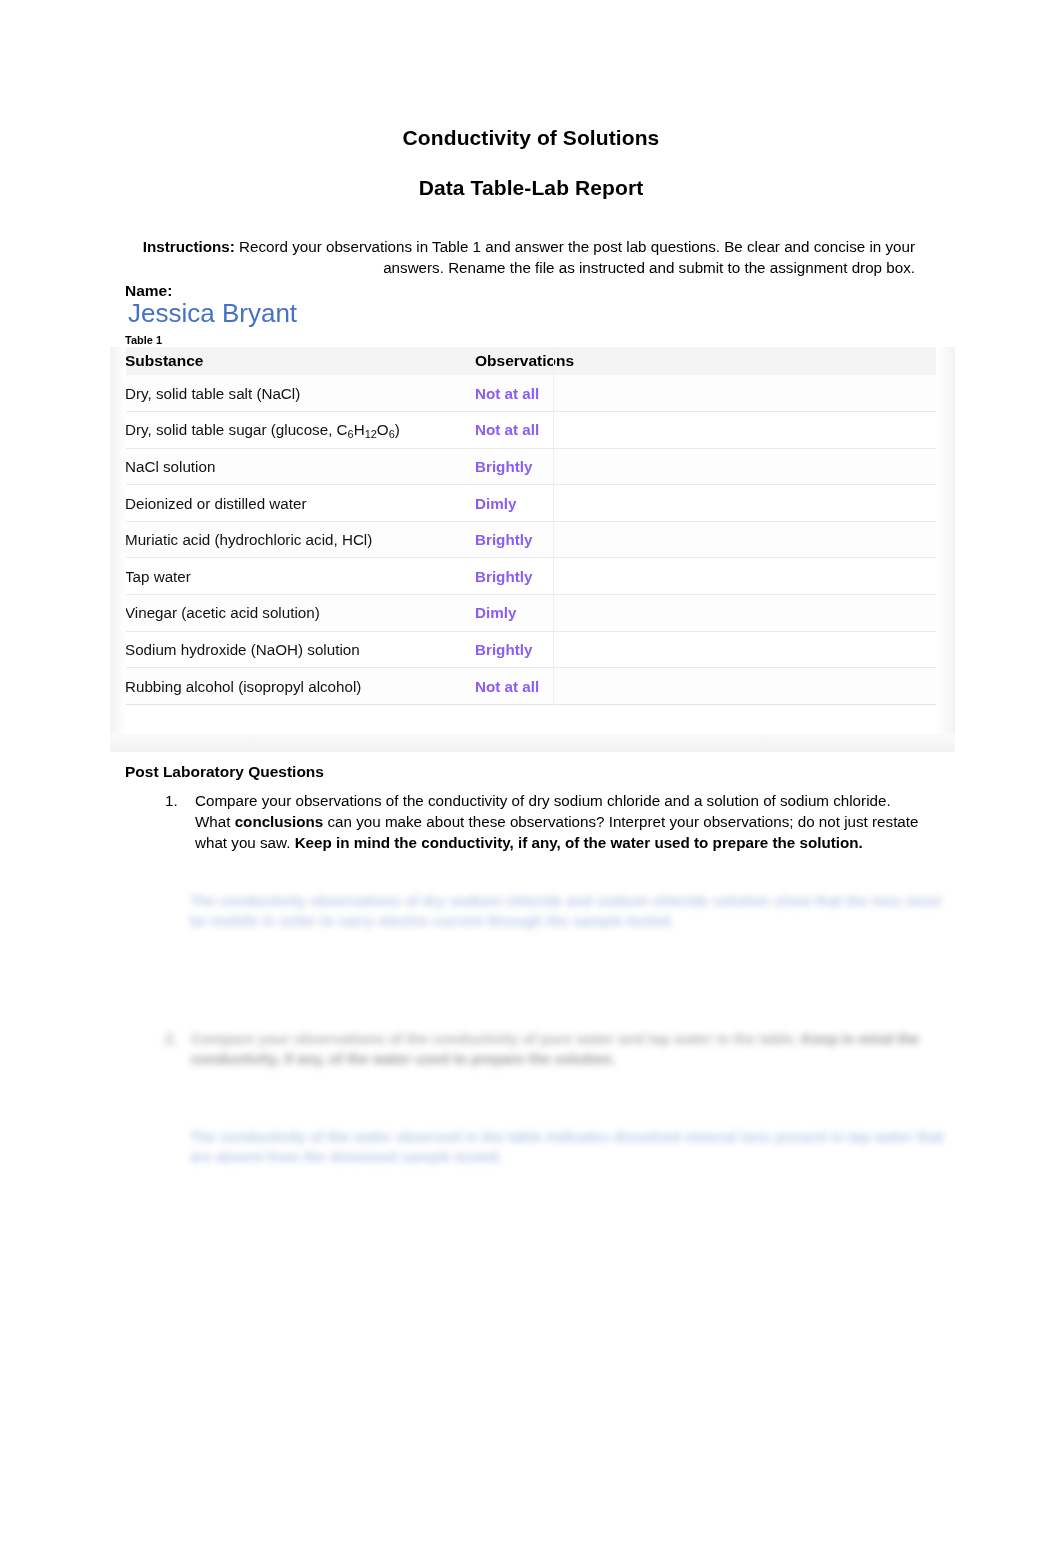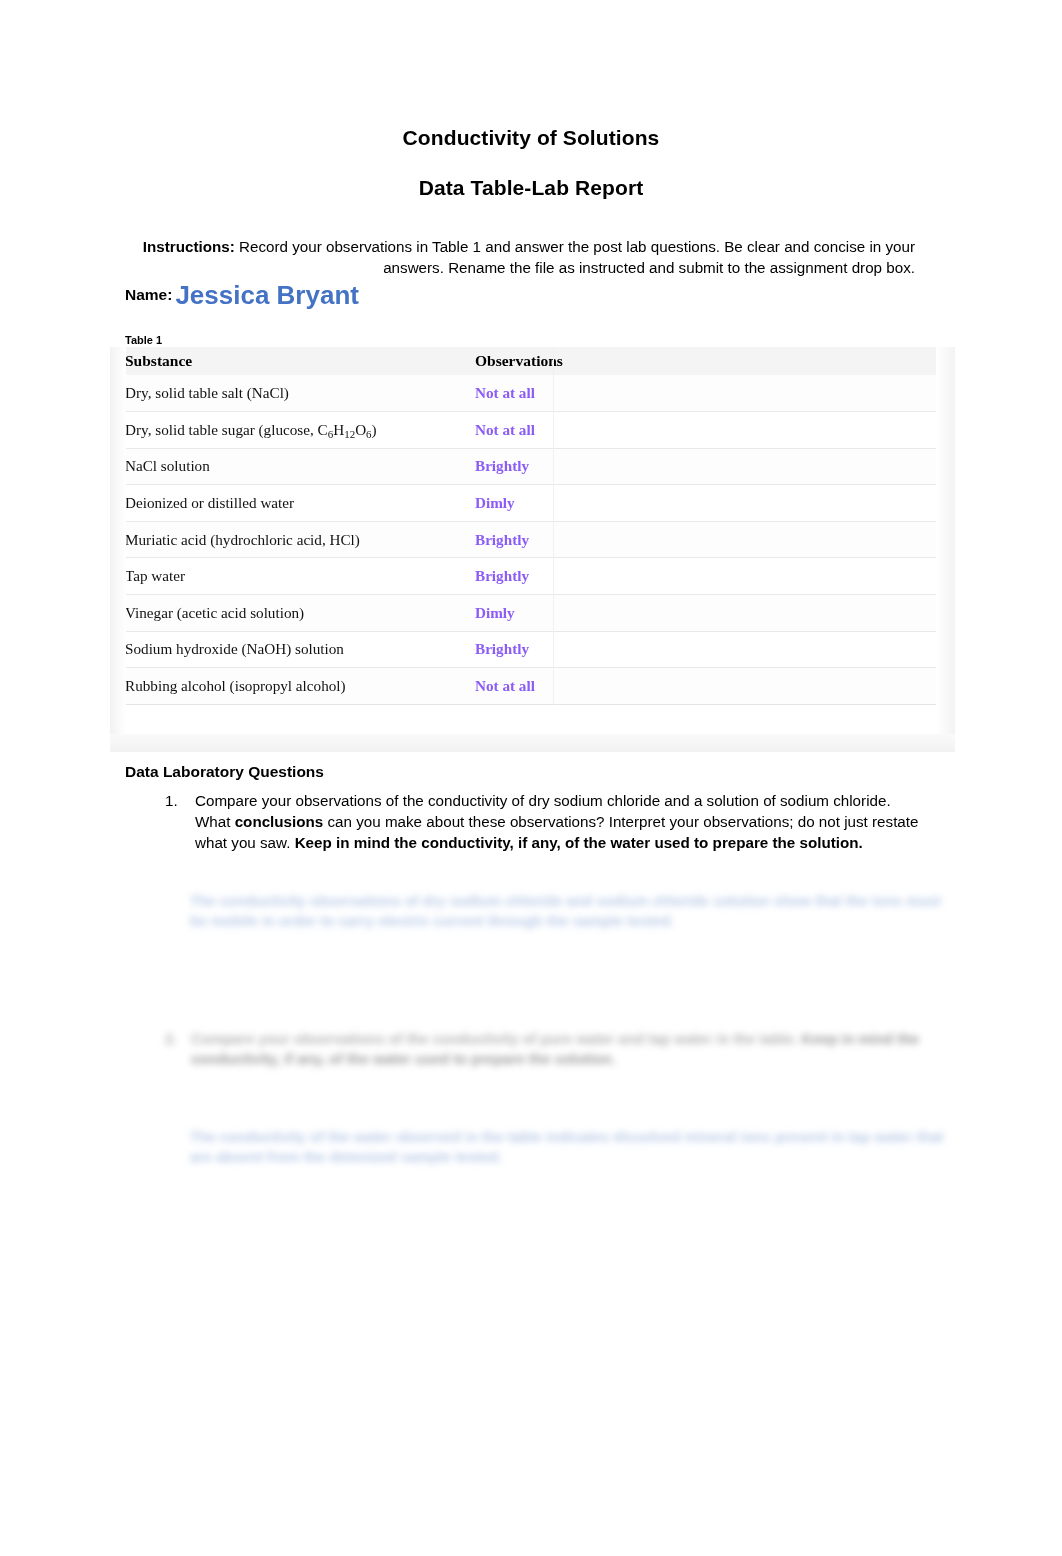--- a/index.html
+++ b/index.html
@@ -49,30 +49,31 @@
     text-align: right;
   }
   .instructions b { font-weight: bold; }
 
   
   .name-line {
     position: absolute;
     left: 125px;
     top: 282px;
     display: flex;
-    align-items: center;
+    align-items: flex-start;
+    flex-direction: column;
   }
   .name-label {
     font-size: 15.5px;
     font-weight: bold;
     color: #000;
   }
   .name-value {
     font-size: 26px;
-    font-weight: bold;
+    font-weight: normal;
     color: #4472C4;
     margin-left: 3px;
     line-height: 1;
   }
 
   
   .table-caption {
     position: absolute;
     left: 125px;
     top: 334px;
@@ -84,21 +85,20 @@
     left: 110px;
     top: 347px;
     width: 845px;
   }
   table.data-table {
     width: 845px;
     border-collapse: collapse;
     table-layout: fixed;
     font-size: 15.2px;
     background: linear-gradient(180deg,#fbfbfb 0%,#ffffff 40%,#fbfbfb 100%);
-    font-family: Liberation Serif, serif;
   }
   table.data-table col.c1 { width: 350px; }
   table.data-table col.c2 { width: 495px; }
   table.data-table th,
   table.data-table td {
     padding: 0;
     vertical-align: middle;
     border: none;
   }
   table.data-table thead th {
@@ -290,21 +290,21 @@
             <td class="sub">Rubbing alcohol (isopropyl alcohol)</td>
             <td class="obs">Not at all</td>
           </tr>
         </tbody>
     </table>
   </div>
   <div class="tbl-shade-left"></div>
   <div class="tbl-shade-right"></div>
   <div class="tbl-shade-bottom"></div>
 
-  <div class="post-heading">Data Laboratory Questions</div>
+  <div class="post-heading">Post Laboratory Questions</div>
 
   <div class="q-item" id="question-1">
     <span class="q-num">1.</span>
     <span class="q-text"><span>Compare your observations of the conductivity of dry sodium chloride and a solution of sodium chloride. What </span><b>conclusions</b><span> can you make about these observations? Interpret your observations; do not just restate what you saw.   </span><b>Keep in mind the conductivity, if any, of the water used to prepare the solution.</b></span>
   </div>
 
   <div class="blur-block blur-answer" id="answer-1-blurred">The conductivity observations of dry sodium chloride and sodium chloride solution show that the ions must be mobile in order to carry electric current through the sample tested.</div>
 
   <div class="blur-block blur-question" id="question-2-blurred">
     <span class="q-num">2.</span>

